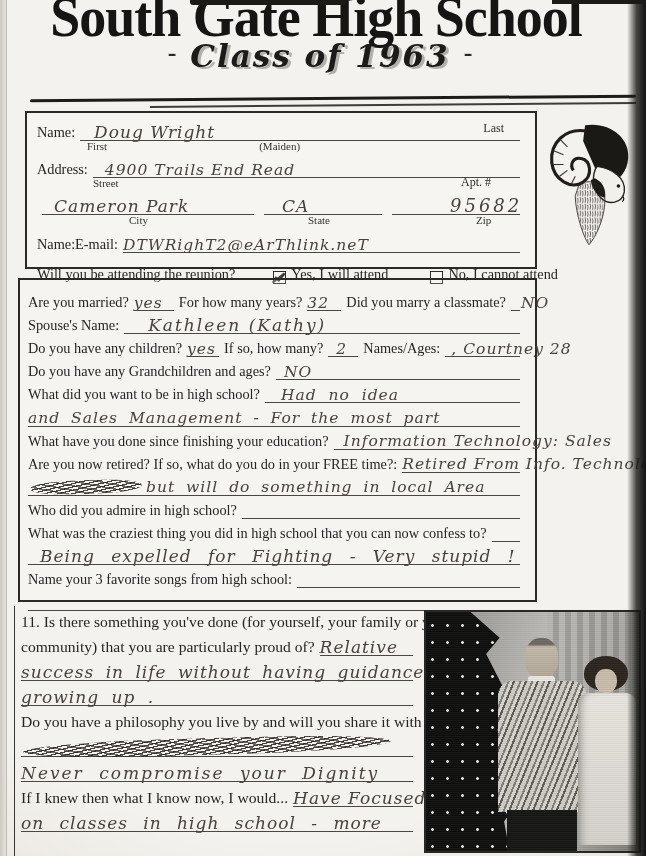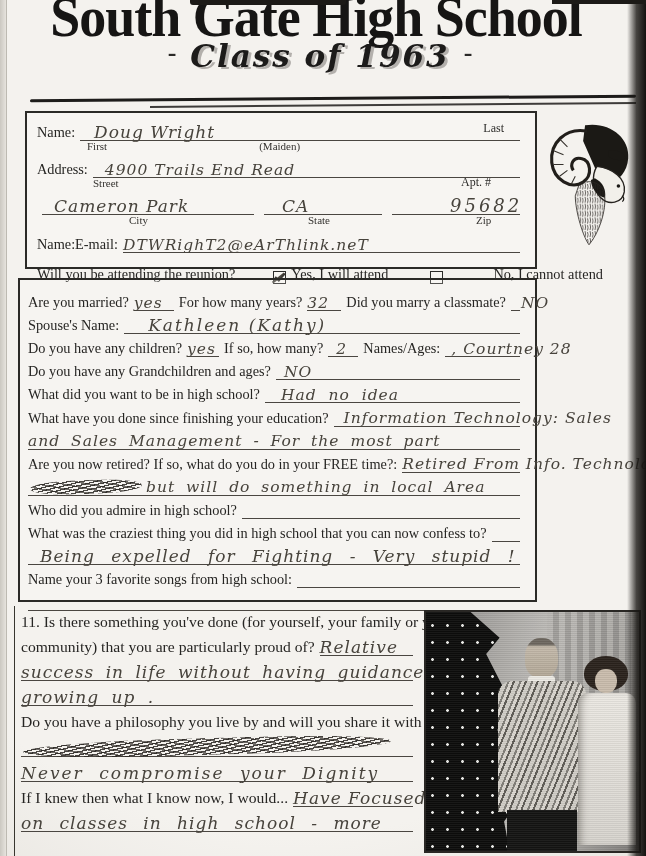--- a/index.html
+++ b/index.html
@@ -56,21 +56,21 @@
   .f-phone{flex:0 0 150px;}
   .cb{width:11px;height:11px;border:1.7px solid #2c2b29;display:inline-block;position:relative;
       top:1px;margin-right:5px;background:#f7f5f1;}
   .cb.checked::before{content:"";position:absolute;width:15px;height:2px;background:#4a463f;
       transform:rotate(-38deg);left:-3px;top:5px;}
   .cb.checked::after{content:"";position:absolute;width:8px;height:4px;border-left:2px solid #3a3732;
       border-bottom:2px solid #3a3732;transform:rotate(-48deg);left:1px;top:1px;}
   .cbwrap{display:flex;align-items:flex-end;}
   .r-attend{margin-top:9px;}
   .r-attend .gap1{margin-left:38px;}
-  .r-attend .gap2{margin-left:42px;gap:45px;}
+  .r-attend .gap2{margin-left:42px;}
   
   .ram{position:absolute;left:540px;top:120px;width:98px;height:132px;}
   
   .qbox{
     position:absolute;left:18px;top:278px;width:519px;height:324px;box-sizing:border-box;
     border:2px solid #2b2a27;padding:8px 10px 0 8px;background:rgba(255,255,255,.18);
   }
   .qrow{height:23.1px;}
   .ws1 .hw{word-spacing:5px;}
   
@@ -252,30 +252,30 @@
         </span>
     </div>
 
     <div class="qrow">
       <span class="q">What did you want to be in high school?</span>
       <span class="fill">
           <span class="hw" style="margin-left:16px;word-spacing:6px">Had no idea</span>
         </span>
     </div>
 
+    <div class="qrow ws1">
+      <span class="fill" style="margin-left:0">
+          <span class="hw">and Sales Management - For the most part</span>
+        </span>
+    </div>
+
     <div class="qrow">
       <span class="q">What have you done since finishing your education?</span>
       <span class="fill">
           <span class="hw" style="margin-left:10px">Information Technology: Sales</span>
-        </span>
-    </div>
-
-    <div class="qrow ws1">
-      <span class="fill" style="margin-left:0">
-          <span class="hw">and Sales Management - For the most part</span>
         </span>
     </div>
 
     <div class="qrow">
       <span class="q">Are you now retired? If so, what do you do in your FREE time?:</span>
       <span class="fill">
           <span class="hw">Retired From Info. Technology</span>
         </span>
     </div>
 

